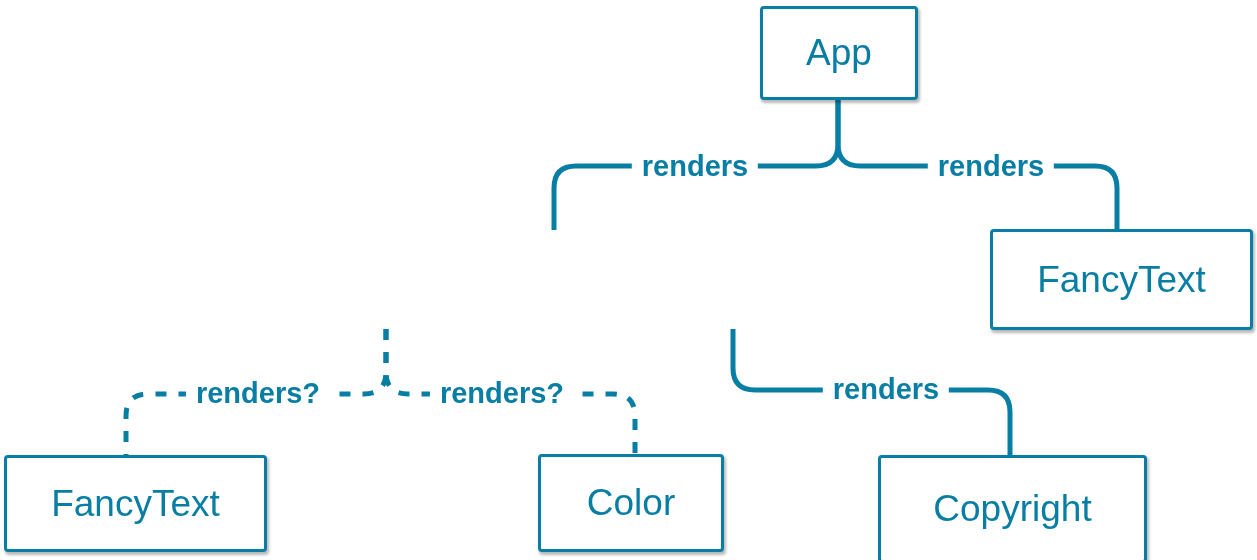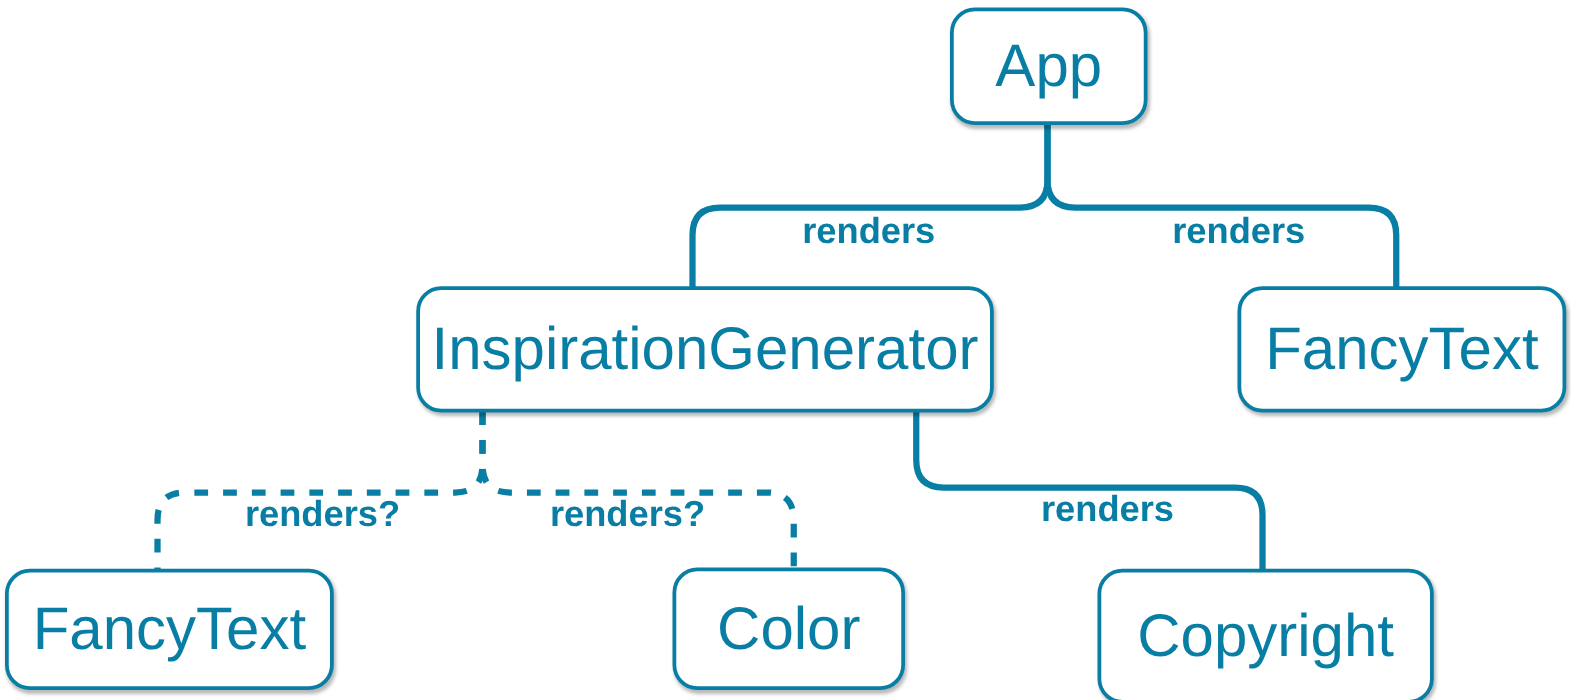--- a/index.html
+++ b/index.html
@@ -27,41 +27,40 @@
     fill: none;
   }
   .edge.dashed {
     stroke-dasharray: 11 12;
   }
   .node {
     position: absolute;
     box-sizing: border-box;
     background: var(--node-fill);
     border: 3px solid var(--accent);
-    border-radius: 20px;
+    border-radius: 4px;
     color: var(--accent);
-    font-size: 48px;
+    font-size: 37px;
     font-weight: 500;
     display: flex;
     align-items: center;
     justify-content: center;
     box-shadow: 1.5px 2.5px 3px rgba(0,0,0,0.28);
     white-space: nowrap;
   }
   .edge-label {
     position: absolute;
     transform: translate(-50%, -50%);
     background: var(--page-bg, #ffffff);
     color: var(--accent);
     font-size: 29px;
     font-weight: 700;
     line-height: 1.1;
     padding: 0 10px;
     white-space: nowrap;
-    margin-top: 19px;
   }
   
   .node-app                   { left: 760px; top: 6px;   width: 158px; height: 94px;  }
   .node-inspiration-generator { left: 333px; top: 229px; width: 462px; height: 101px; }
   .node-fancy-text-top        { left: 990px; top: 229px; width: 263px; height: 101px; }
   .node-fancy-text-bottom     { left: 4px;   top: 455px; width: 263px; height: 97px;  }
   .node-color                 { left: 538px; top: 454px; width: 186px; height: 98px;  }
   .node-copyright             { left: 878px; top: 455px; width: 269px; height: 108px;  }
   
   .edge-label-0 { left: 695px; top: 167px; }
@@ -83,19 +82,18 @@
     <path class="edge dashed" d="M 386 329 V 372 Q 386 394 408 394 H 613 Q 635 394 635 416 V 455"></path>
   </svg>
 
   <div class="edge-label edge-label-0">renders</div>
   <div class="edge-label edge-label-1">renders</div>
   <div class="edge-label edge-label-2">renders?</div>
   <div class="edge-label edge-label-3">renders?</div>
   <div class="edge-label edge-label-4">renders</div>
 
   <div class="node node-app">App</div>
-  <div class="node node-inspiration-generator">InspirationGenerator</div>
   <div class="node node-fancy-text-top">FancyText</div>
   <div class="node node-fancy-text-bottom">FancyText</div>
   <div class="node node-color">Color</div>
   <div class="node node-copyright">Copyright</div>
 
 </div>
 
 </body></html>

